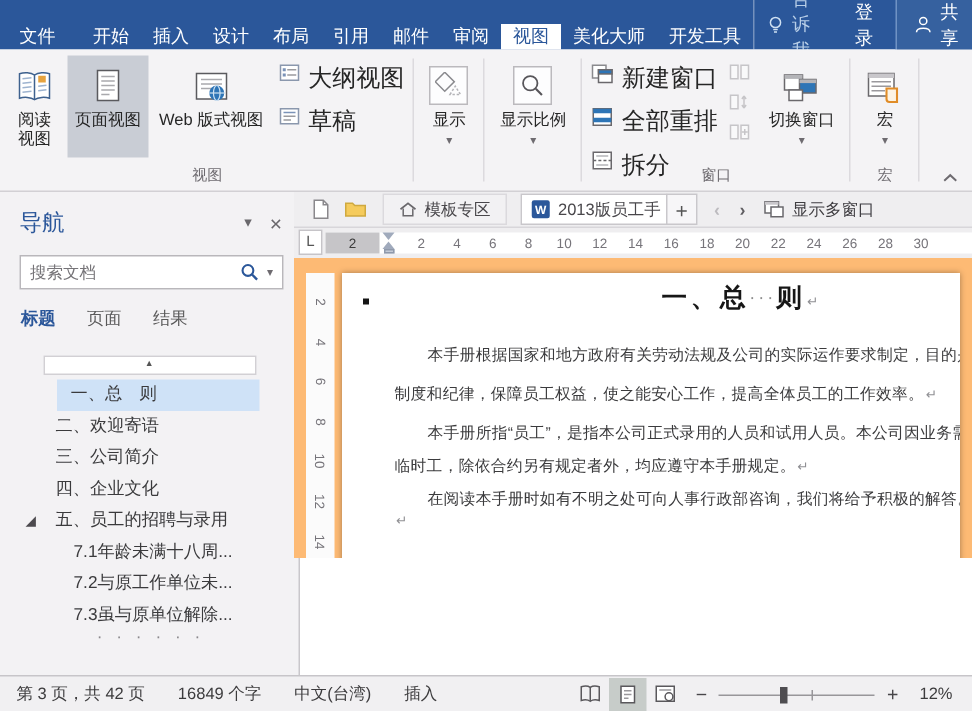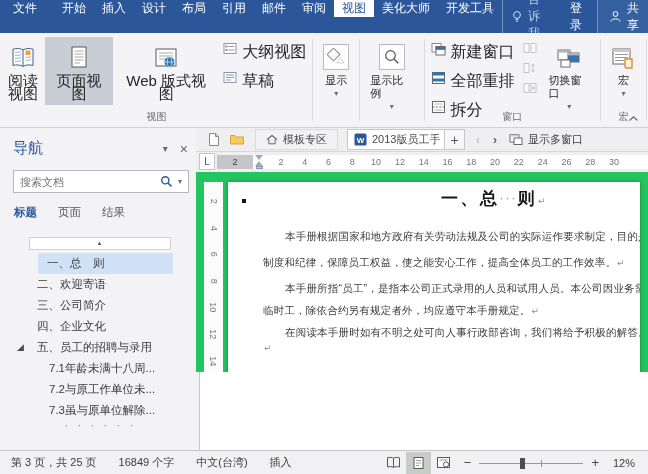--- a/index.html
+++ b/index.html
@@ -2,39 +2,39 @@
 <html><head>
 <meta charset="utf-8">
 <style>
 *{margin:0;padding:0;box-sizing:border-box;}
 html,body{width:648px;height:474px;}
 body{position:relative;overflow:hidden;background:#fff;font-family:"Liberation Sans","DejaVu Sans",sans-serif;cursor:default;}
 svg{display:block;}
 
 
 .titlebar{position:absolute;left:0;top:0;width:648px;height:33px;background:#2b579a;display:flex;align-items:stretch;color:#fff;font-size:12px;}
-.tb-tabs{display:flex;align-items:flex-start;}
+.tb-tabs{display:flex;align-items:flex-end;}
 .tb-tab{display:flex;align-items:center;padding:0 8px;position:relative;white-space:nowrap;}
 .tb-tab.file-tab{padding:0 13px;margin-right:4px;}
 .tb-tab+.tb-tab::before{content:"";position:absolute;left:0;top:9px;bottom:9px;width:1px;background:rgba(255,255,255,.35);}
 .tb-tab:nth-child(2)::before{display:none;}
 .tb-tab.active{background:#fff;color:#2b579a;}
 .tb-right{margin-left:auto;display:flex;align-items:center;}
 .tellme{display:flex;align-items:center;gap:5px;color:#b9cfe8;padding:0 9px;position:relative;}
 .tellme::before{content:"";position:absolute;left:0;top:9px;bottom:9px;width:1px;background:rgba(255,255,255,.35);}
 .signin{padding:0 11px;}
 .share-btn{display:flex;align-items:center;gap:5px;background:#36619f;border:1px solid #6f92c4;padding:4px 11px;margin:0 6px 0 4px;}
 
 
 .ribbon{position:absolute;left:0;top:33px;width:648px;height:95px;background:#f4f3f5;border-bottom:1px solid #d2d0d4;display:flex;align-items:stretch;padding:2px 0 0 2px;}
 .rgroup{position:relative;display:flex;}
 .rg-content{display:flex;align-items:flex-start;}
 .rg-label{position:absolute;bottom:3px;left:0;right:0;text-align:center;font-size:10px;color:#6e6b70;}
 .vsep{width:1px;background:#dcdade;margin:4px 1px 6px 1px;flex:0 0 1px;}
-.big-btn{display:flex;flex-direction:column;align-items:center;padding:5px 5px 0;margin:2px 1px;font-size:15px;color:#262626;text-align:center;line-height:13px;height:68px;}
+.big-btn{display:flex;flex-direction:column;align-items:center;padding:5px 5px 0;margin:2px 1px;font-size:11px;color:#262626;text-align:center;line-height:13px;height:68px;}
 .big-btn .bicon{height:32px;display:flex;align-items:center;}
 .big-btn.selected{background:#c9cdd5;}
 .dd-btn{display:flex;flex-direction:column;align-items:center;padding:7px 7px 0;margin:2px 2px;font-size:11px;color:#262626;line-height:13px;}
 .iconbox{width:26px;height:26px;border:1px solid #bbb9bd;background:#fdfdfe;display:flex;align-items:center;justify-content:center;margin-bottom:4px;}
 .caret{font-size:8px;color:#6e6b70;margin-top:3px;line-height:8px;}
 .small-col{display:flex;flex-direction:column;gap:8px;margin:7px 5px;}
 .small-btn{display:flex;align-items:flex-start;gap:5px;font-size:16px;color:#262626;white-space:nowrap;}
 .disabled-col{display:flex;flex-direction:column;gap:8px;margin:7px 3px;opacity:.5;}
 .collapse-chevron{position:absolute;right:9px;bottom:5px;}
 
@@ -74,21 +74,21 @@
 .lbox{position:absolute;left:3px;top:1px;width:16px;height:17px;background:#fff;border:1px solid #c6c4c8;color:#555;font-size:10px;display:flex;align-items:center;justify-content:center;}
 .hruler{position:absolute;left:21px;top:3px;right:0;height:14px;background:#fff;font-size:9px;color:#76747a;}
 .hmargin{position:absolute;left:0;top:0;width:36px;height:14px;background:#c6c5c8;color:#3c3c3c;text-align:center;line-height:14px;}
 .hnums{position:absolute;left:52px;top:0;height:14px;display:flex;align-items:center;}
 .hnum{width:23.8px;text-align:center;}
 .fl-marker{position:absolute;left:38px;top:0;width:0;height:0;border-left:4px solid transparent;border-right:4px solid transparent;border-top:5px solid #a0aabc;}
 .hang-marker{position:absolute;left:38px;top:6px;width:0;height:0;border-left:4px solid transparent;border-right:4px solid transparent;border-bottom:5px solid #a0aabc;}
 .li-box{position:absolute;left:39px;top:11px;width:7px;height:3px;background:#c3cad6;border:1px solid #8f99ab;}
 
 
-.canvas{position:absolute;left:196px;top:172px;width:452px;height:200px;background:#22c55e;overflow:hidden;}
+.canvas{position:absolute;left:196px;top:172px;width:452px;height:200px;background:#fdba74;overflow:hidden;}
 .vruler{position:absolute;left:8px;top:10px;width:19px;height:253px;background:#fbfbfb;font-size:9px;color:#76747a;}
 .vnums{display:flex;flex-direction:column;align-items:center;padding-top:6px;}
 .vnum{height:26.6px;display:flex;align-items:center;justify-content:center;transform:rotate(90deg);}
 .page{position:absolute;left:32px;top:10px;width:412px;height:253px;background:#fff;overflow:hidden;box-shadow:0 0 4px rgba(0,0,0,.35);}
 .bullet{position:absolute;width:4px;height:4px;background:#151515;}
 .b1{left:14px;top:17px;}
 .b2{left:14px;top:214px;}
 .dhead{position:absolute;font-size:17px;font-weight:bold;color:#161616;letter-spacing:2.5px;white-space:nowrap;}
 .h1{left:213px;top:5px;}
 .h2{left:213px;top:201px;}
@@ -500,21 +500,21 @@
     <div class="dline indent l5"><span>在阅读本手册时如有不明之处可向人事行政部咨询，我们将给予积极的解答。</span></div>
     <div class="dline noindent l6"><span class="pilcrow">↵</span></div>
     <span class="bullet b2"></span>
     <div class="dhead h2">
       <span>二、欢迎寄语</span><span class="pilcrow">↵</span>
     </div>
   </div>
 </div>
 
 <div class="statusbar">
-  <span class="sb-item">第 3 页，共 25 页</span>
+  <span class="sb-item">第 3 页，共 42 页</span>
   <span class="sb-item">16849 个字</span>
   <span class="sb-item">中文(台湾)</span>
   <span class="sb-item">插入</span>
   <div class="sb-right">
     <span class="view-btn">
         <svg width="15" height="13" viewBox="0 0 15 13">
           <path d="M7.5 2.2 C6 1.2 3.5 1.2 1.5 1.8 V11 C3.5 10.4 6 10.5 7.5 11.5 C9 10.5 11.5 10.4 13.5 11 V1.8 C11.5 1.2 9 1.2 7.5 2.2 Z" fill="none" stroke="#5a585c"></path>
           <line x1="7.5" y1="2.2" x2="7.5" y2="11.5" stroke="#5a585c"></line>
         </svg>
       </span>

